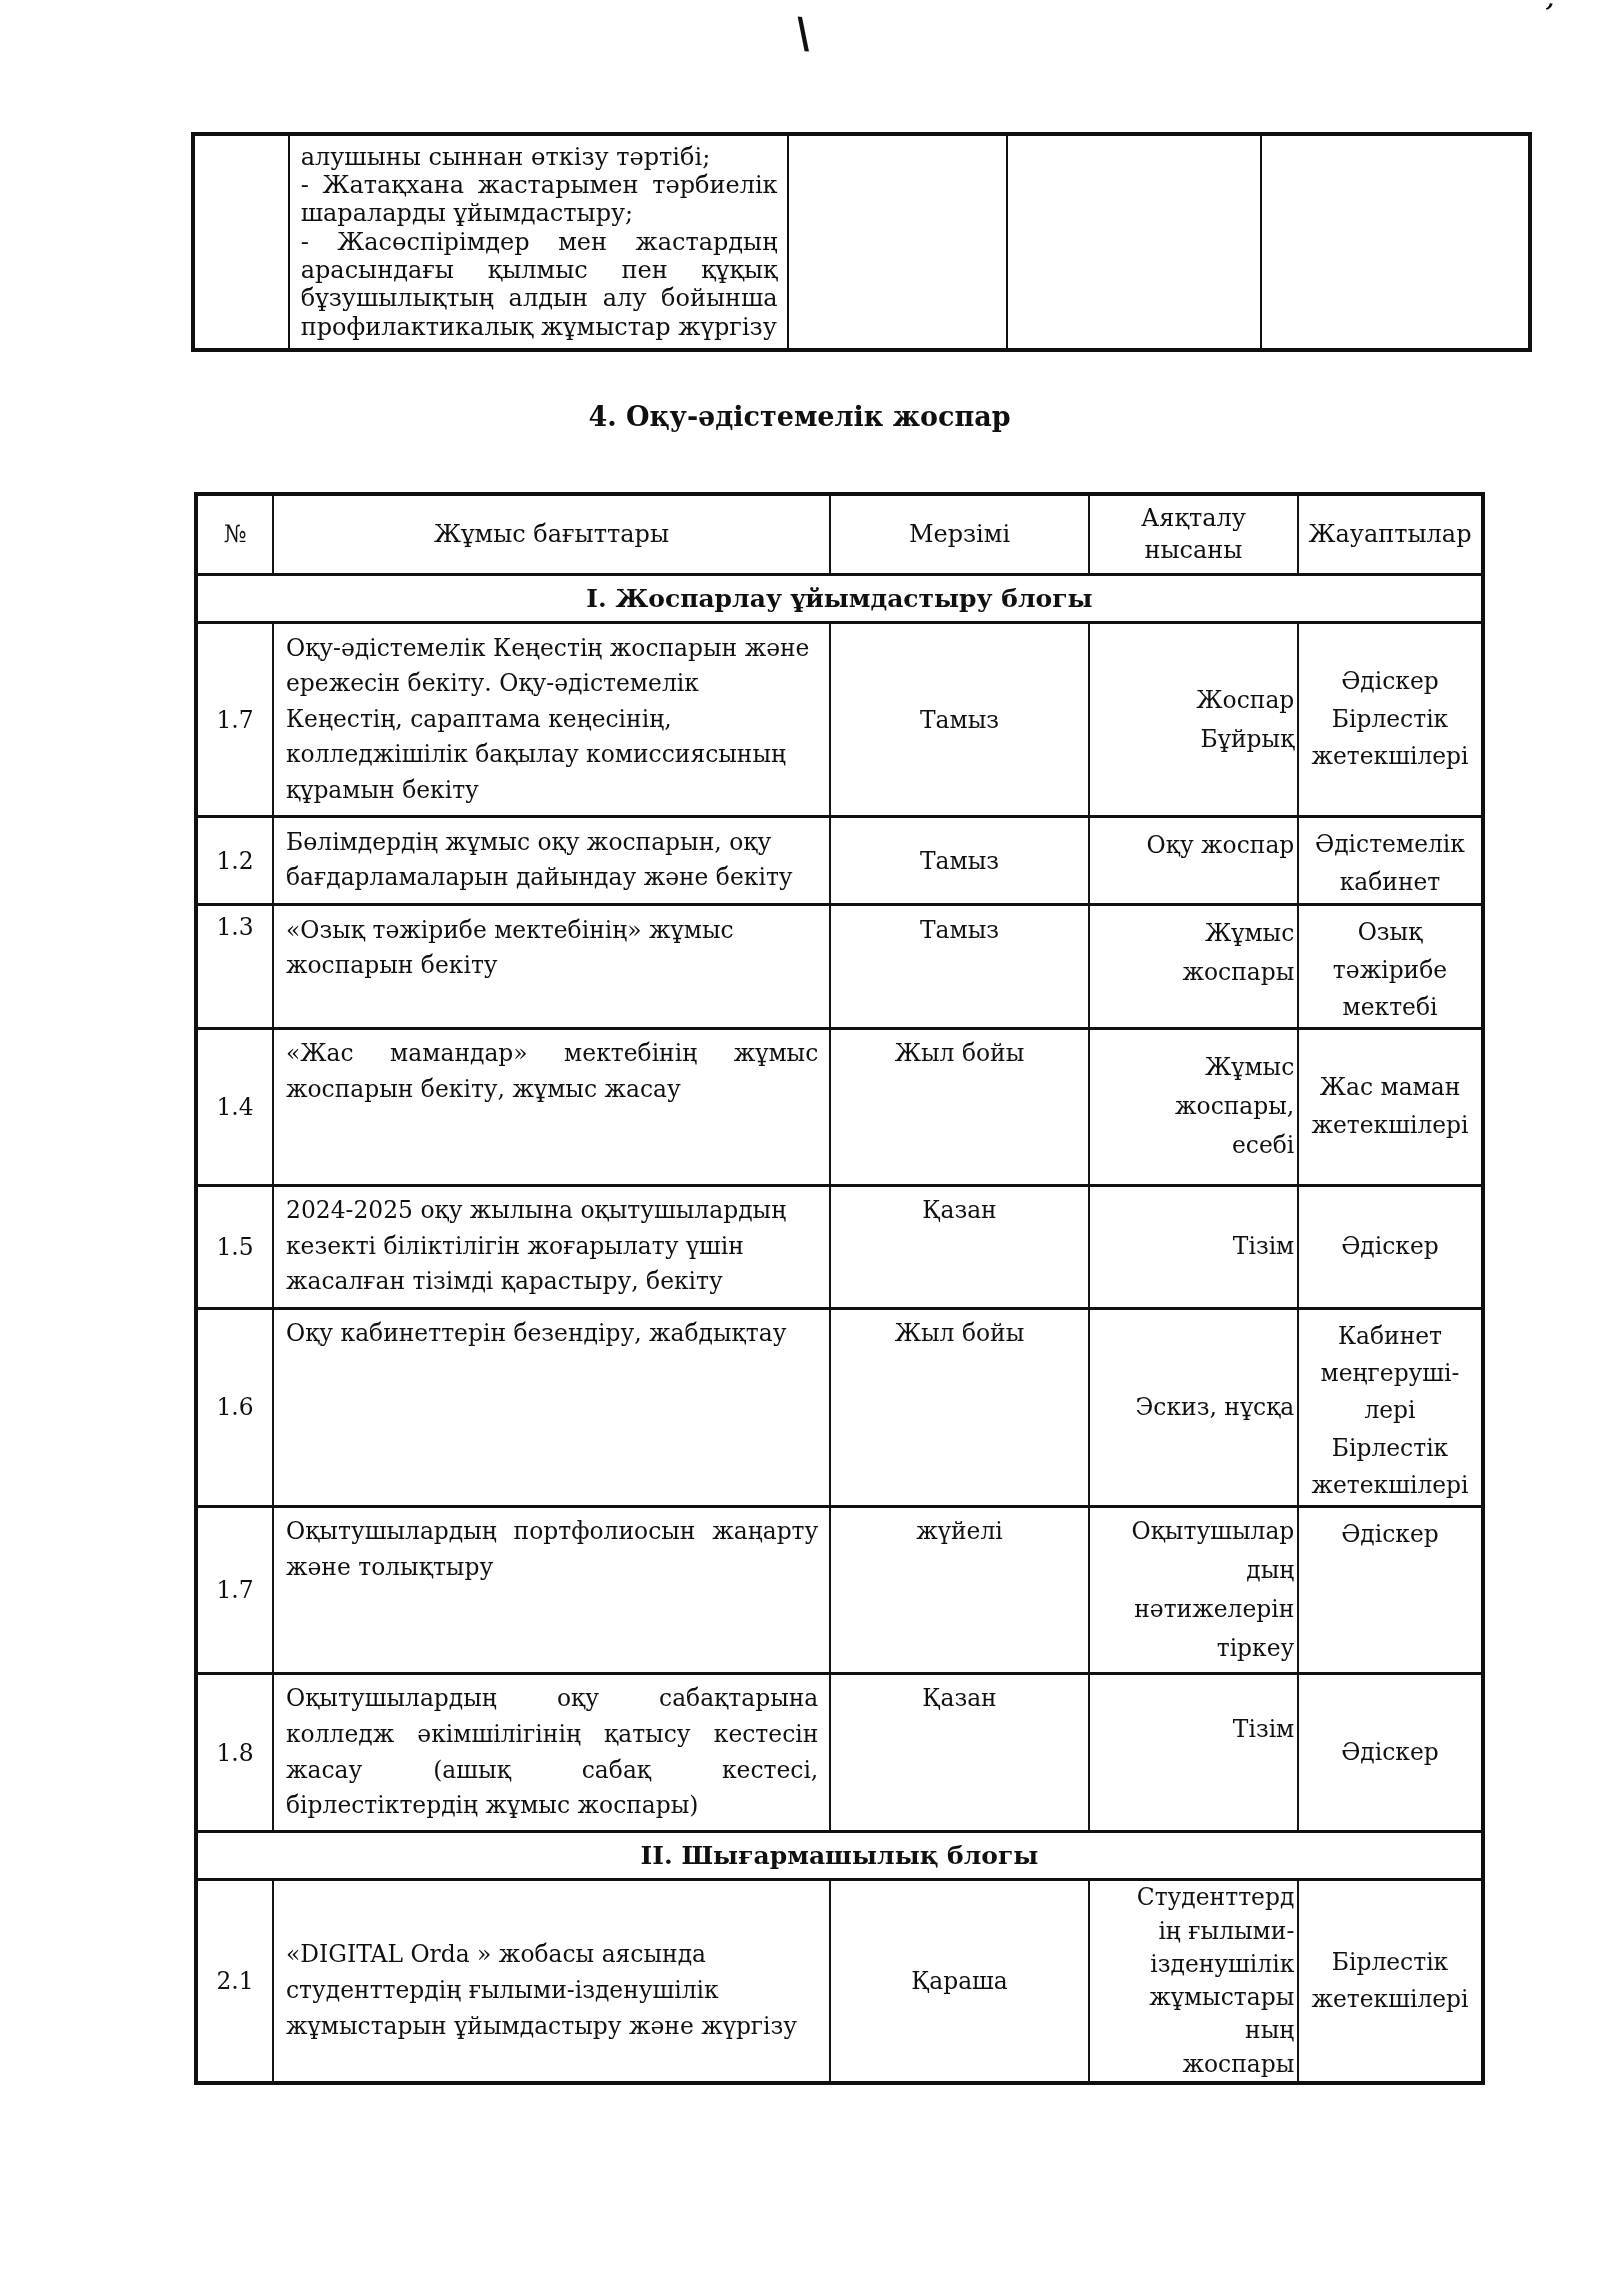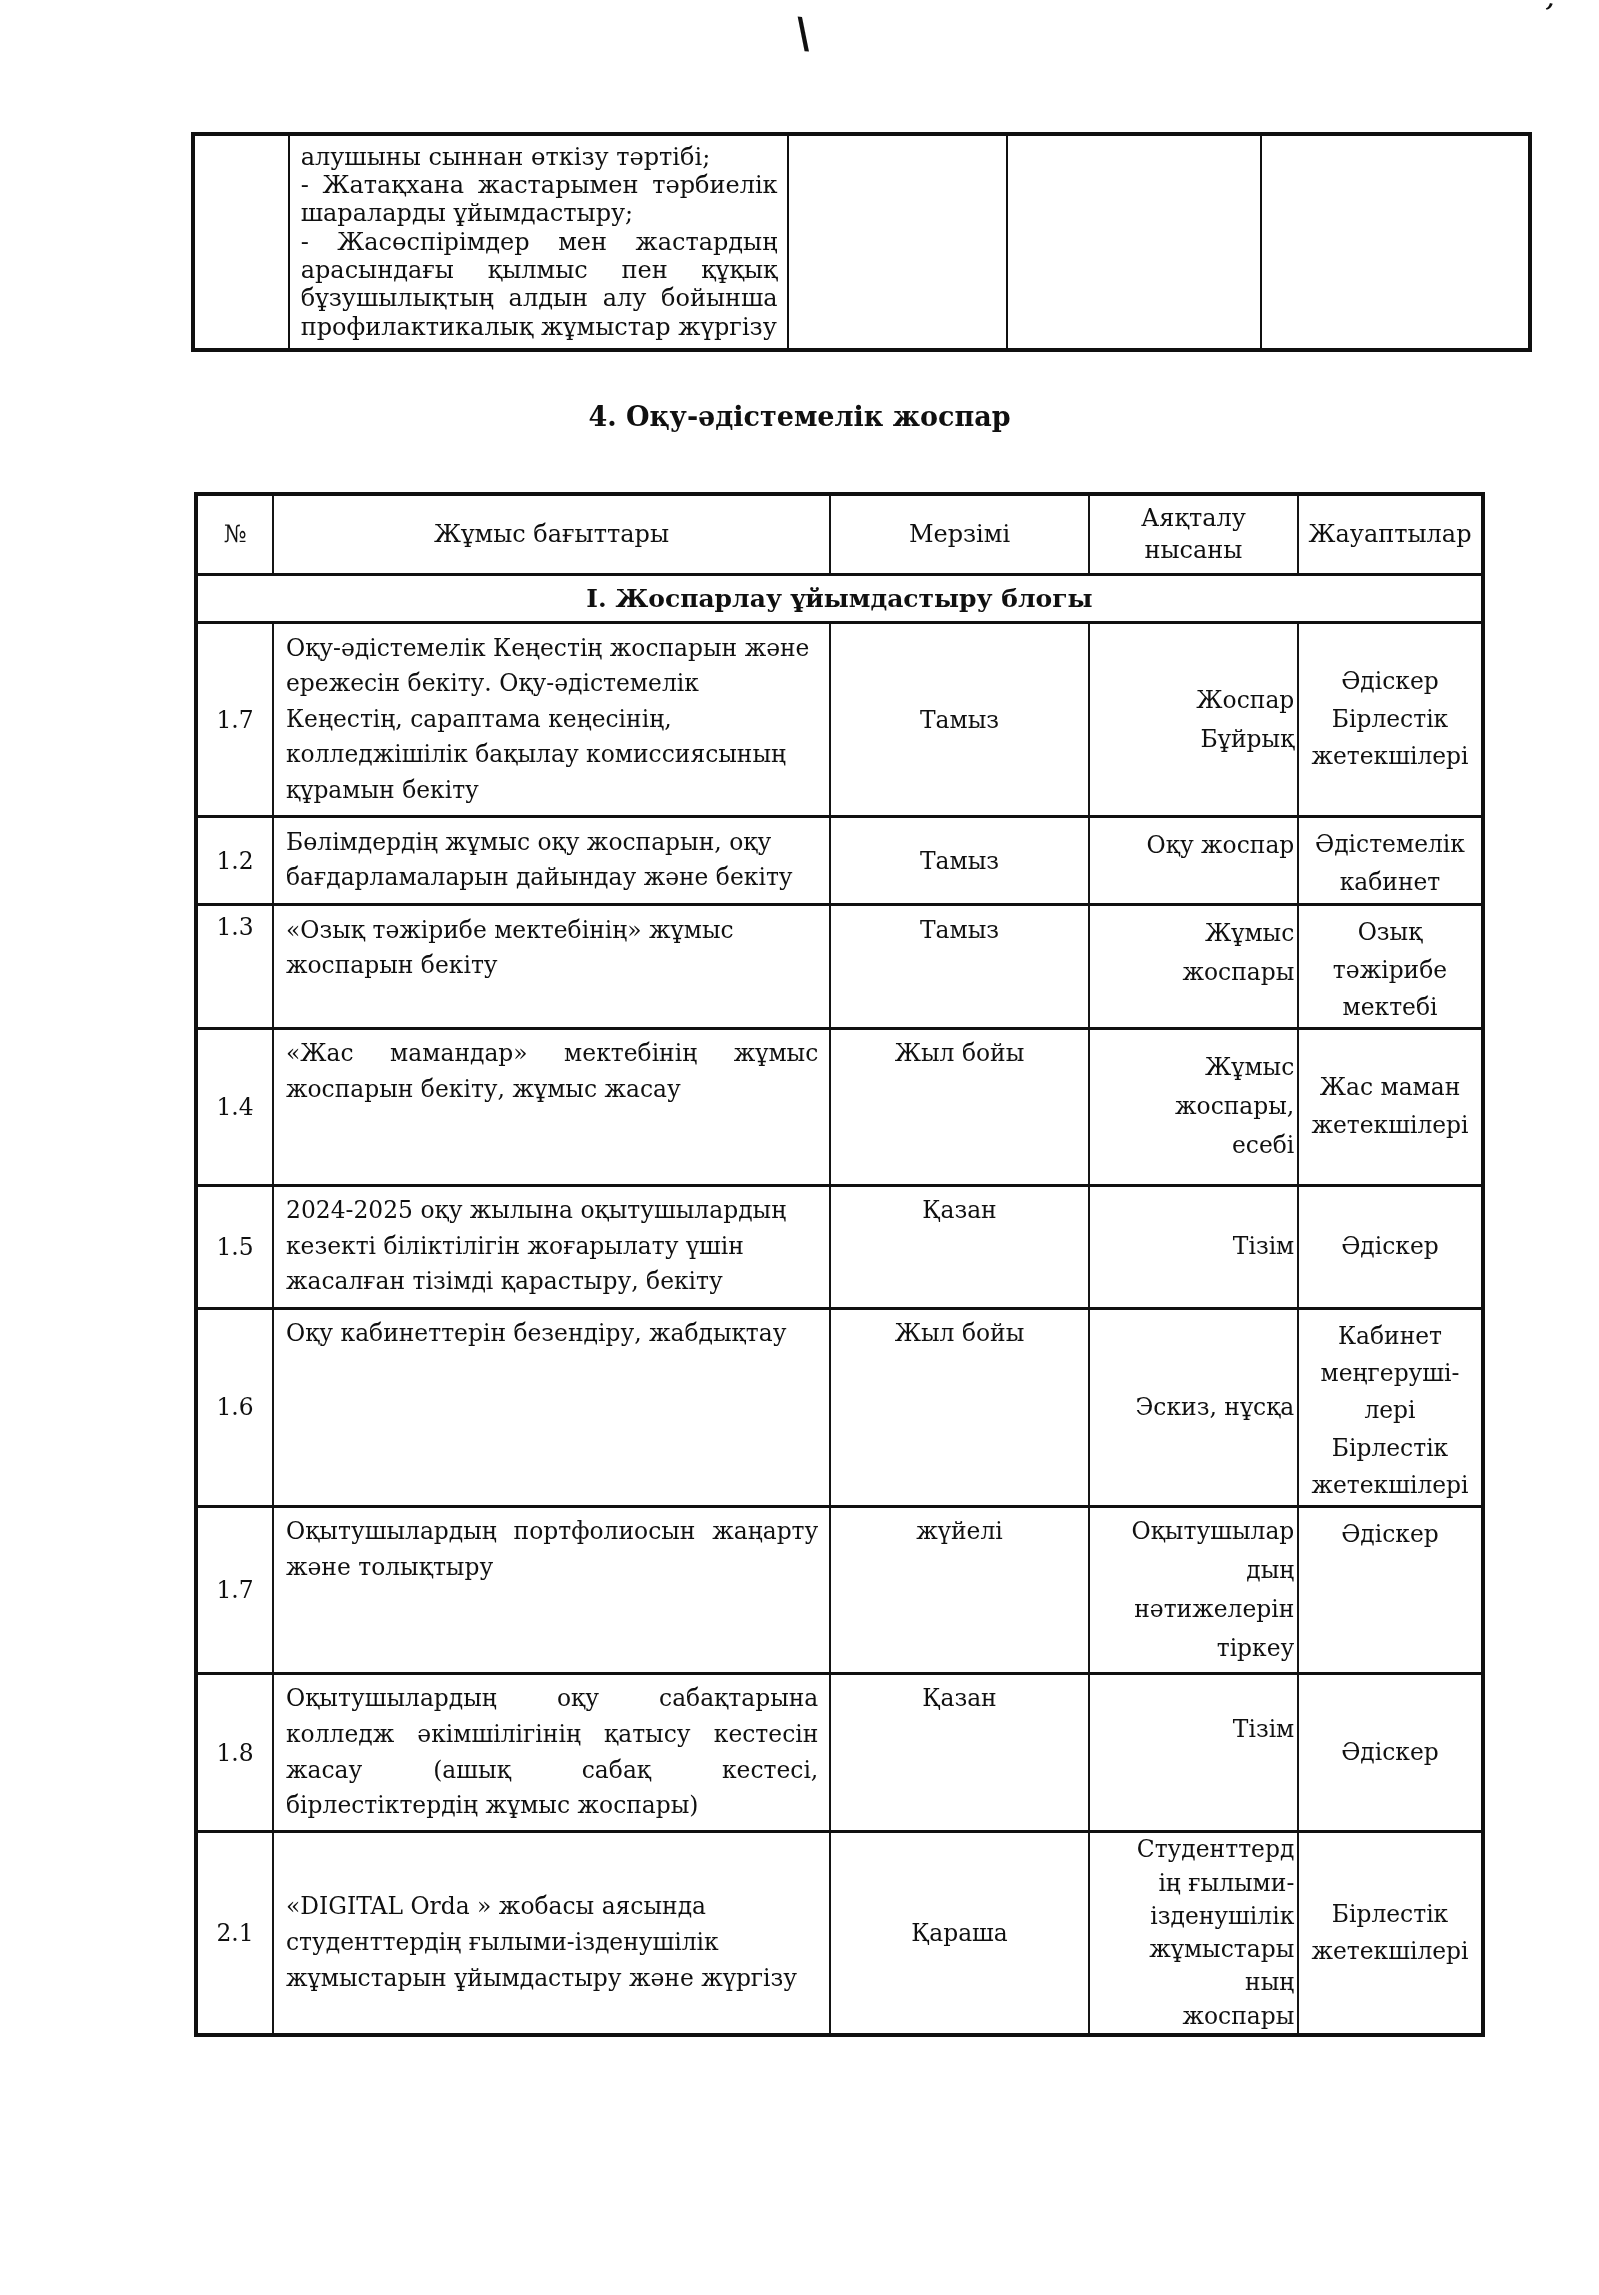--- a/index.html
+++ b/index.html
@@ -264,20 +264,23 @@
         <td class="c-term">
           <div class="ln">Қазан</div>
         </td>
         <td class="c-res">
           <div class="ln">Тізім</div>
         </td>
         <td class="c-resp">
           <div class="ln">Әдіскер</div>
         </td>
       </tr>
+      <tr class="section-row">
+        <td colspan="5">II. Шығармашылық блогы</td>
+      </tr>
       <tr class="plan-row r2-1">
         <td class="c-num">
           <div class="ln">2.1</div>
         </td>
         <td class="c-dir">
           <div class="ln">«DIGITAL Orda » жобасы аясында</div>
           <div class="ln">студенттердің ғылыми-ізденушілік</div>
           <div class="ln">жұмыстарын ұйымдастыру және жүргізу</div>
         </td>
         <td class="c-term">

